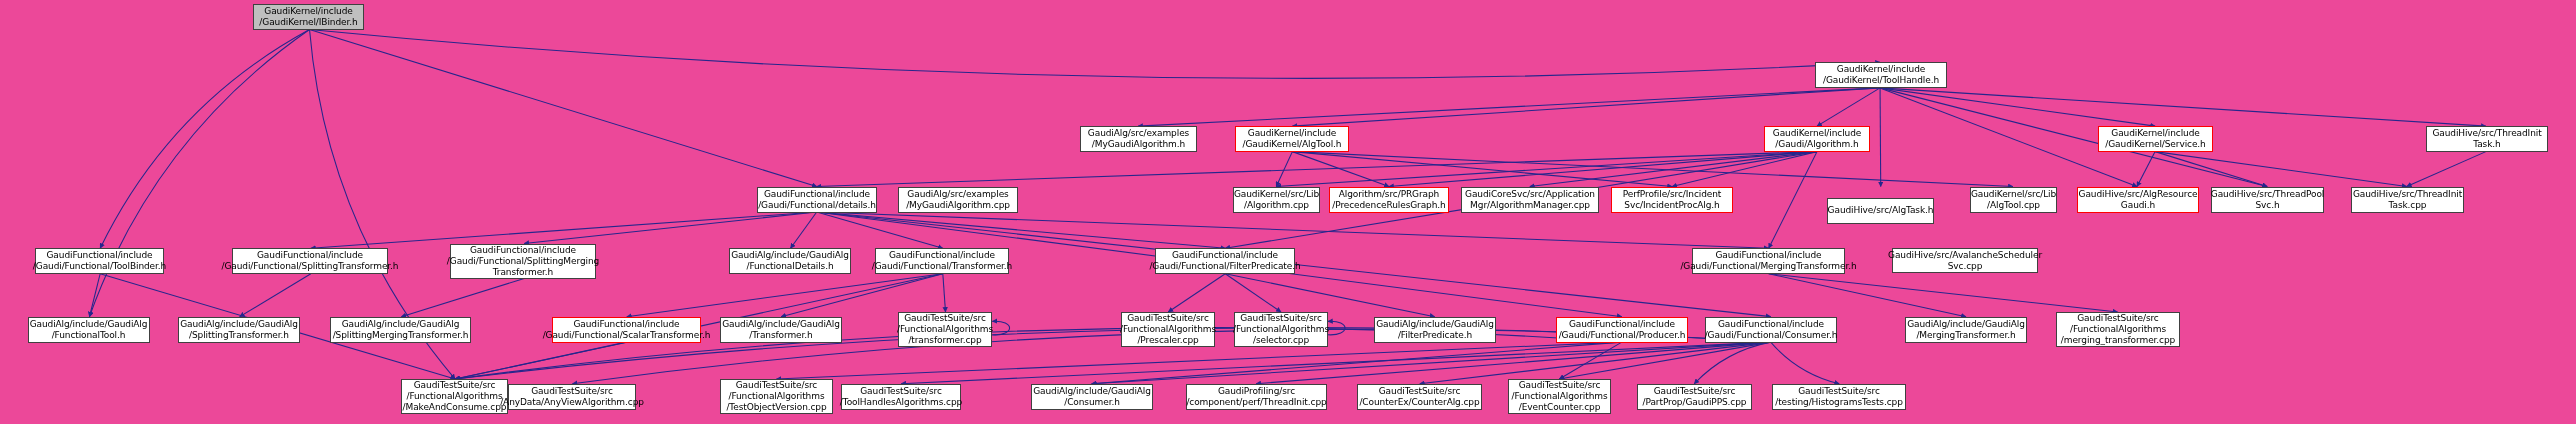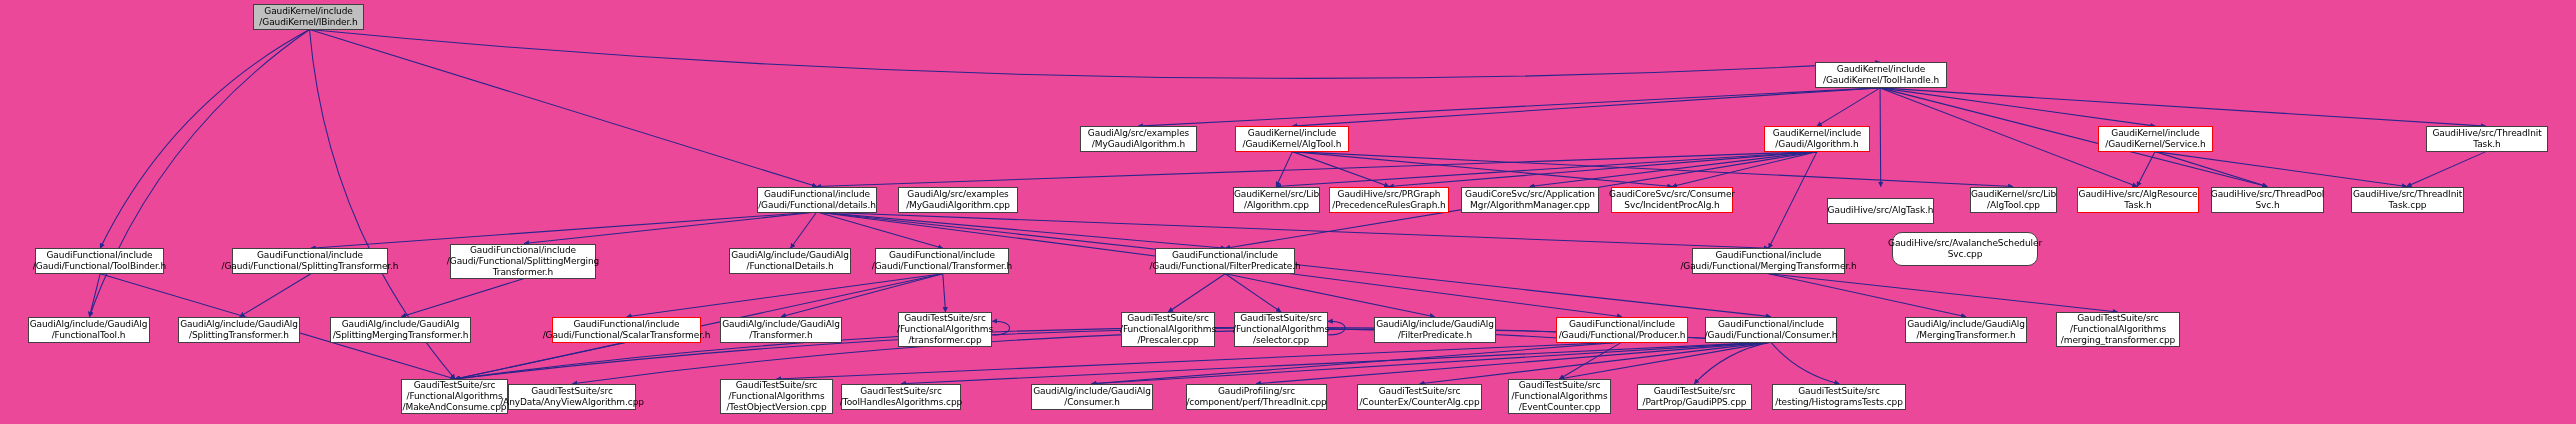--- a/index.html
+++ b/index.html
@@ -120,51 +120,51 @@
       <div class="node hl" style="left: 2098px; top: 126px; width: 115px; height: 25.5px;">GaudiKernel/include
 /GaudiKernel/Service.h</div>
       <div class="node" style="left: 2426px; top: 126px; width: 122px; height: 25.5px;">GaudiHive/src/ThreadInit
 Task.h</div>
       <div class="node" style="left: 757px; top: 187px; width: 120px; height: 25.5px;">GaudiFunctional/include
 /Gaudi/Functional/details.h</div>
       <div class="node" style="left: 898px; top: 187px; width: 120px; height: 25.5px;">GaudiAlg/src/examples
 /MyGaudiAlgorithm.cpp</div>
       <div class="node" style="left: 1233px; top: 187px; width: 87px; height: 25.5px;">GaudiKernel/src/Lib
 /Algorithm.cpp</div>
-      <div class="node hl" style="left: 1329px; top: 187px; width: 120px; height: 25.5px;">GaudiHive/src/PRGraph
+      <div class="node hl" style="left: 1329px; top: 187px; width: 120px; height: 25.5px;">Algorithm/src/PRGraph
 /PrecedenceRulesGraph.h</div>
       <div class="node" style="left: 1461px; top: 187px; width: 138px; height: 25.5px;">GaudiCoreSvc/src/Application
 Mgr/AlgorithmManager.cpp</div>
-      <div class="node hl" style="left: 1611px; top: 187px; width: 122px; height: 25.5px;">GaudiCoreSvc/src/Consumer
+      <div class="node hl" style="left: 1611px; top: 187px; width: 122px; height: 25.5px;">PerfProfile/src/Incident
 Svc/IncidentProcAlg.h</div>
       <div class="node" style="left: 1827px; top: 198px; width: 107px; height: 25.5px;">GaudiHive/src/AlgTask.h</div>
       <div class="node" style="left: 1970px; top: 187px; width: 87px; height: 25.5px;">GaudiKernel/src/Lib
 /AlgTool.cpp</div>
       <div class="node hl" style="left: 2077px; top: 187px; width: 122px; height: 25.5px;">GaudiHive/src/AlgResource
-Task.h</div>
+Gaudi.h</div>
       <div class="node" style="left: 2211px; top: 187px; width: 113px; height: 25.5px;">GaudiHive/src/ThreadPool
 Svc.h</div>
       <div class="node" style="left: 2351px; top: 187px; width: 113px; height: 25.5px;">GaudiHive/src/ThreadInit
 Task.cpp</div>
       <div class="node" style="left: 35px; top: 248px; width: 129px; height: 25.5px;">GaudiFunctional/include
 /Gaudi/Functional/ToolBinder.h</div>
       <div class="node" style="left: 232px; top: 248px; width: 156px; height: 25.5px;">GaudiFunctional/include
 /Gaudi/Functional/SplittingTransformer.h</div>
       <div class="node" style="left: 450px; top: 244px; width: 146px; height: 35px;">GaudiFunctional/include
 /Gaudi/Functional/SplittingMerging
 Transformer.h</div>
       <div class="node" style="left: 729px; top: 248px; width: 122px; height: 25.5px;">GaudiAlg/include/GaudiAlg
 /FunctionalDetails.h</div>
       <div class="node" style="left: 875px; top: 248px; width: 134px; height: 25.5px;">GaudiFunctional/include
 /Gaudi/Functional/Transformer.h</div>
       <div class="node" style="left: 1155px; top: 248px; width: 140px; height: 25.5px;">GaudiFunctional/include
 /Gaudi/Functional/FilterPredicate.h</div>
       <div class="node" style="left: 1692px; top: 248px; width: 153px; height: 25.5px;">GaudiFunctional/include
 /Gaudi/Functional/MergingTransformer.h</div>
-      <div class="node" style="left: 1892px; top: 232px; width: 146px; height: 34px; border-radius: 10px;">GaudiHive/src/AvalancheScheduler
+      <div class="node" style="left: 1892px; top: 248px; width: 146px; height: 25px;">GaudiHive/src/AvalancheScheduler
 Svc.cpp</div>
       <div class="node" style="left: 27.5px; top: 317px; width: 122px; height: 25.5px;">GaudiAlg/include/GaudiAlg
 /FunctionalTool.h</div>
       <div class="node" style="left: 178px; top: 317px; width: 122px; height: 25.5px;">GaudiAlg/include/GaudiAlg
 /SplittingTransformer.h</div>
       <div class="node" style="left: 330px; top: 317px; width: 141px; height: 25.5px;">GaudiAlg/include/GaudiAlg
 /SplittingMergingTransformer.h</div>
       <div class="node hl" style="left: 552px; top: 317px; width: 149px; height: 25.5px;">GaudiFunctional/include
 /Gaudi/Functional/ScalarTransformer.h</div>
       <div class="node" style="left: 720px; top: 317px; width: 122px; height: 25.5px;">GaudiAlg/include/GaudiAlg

